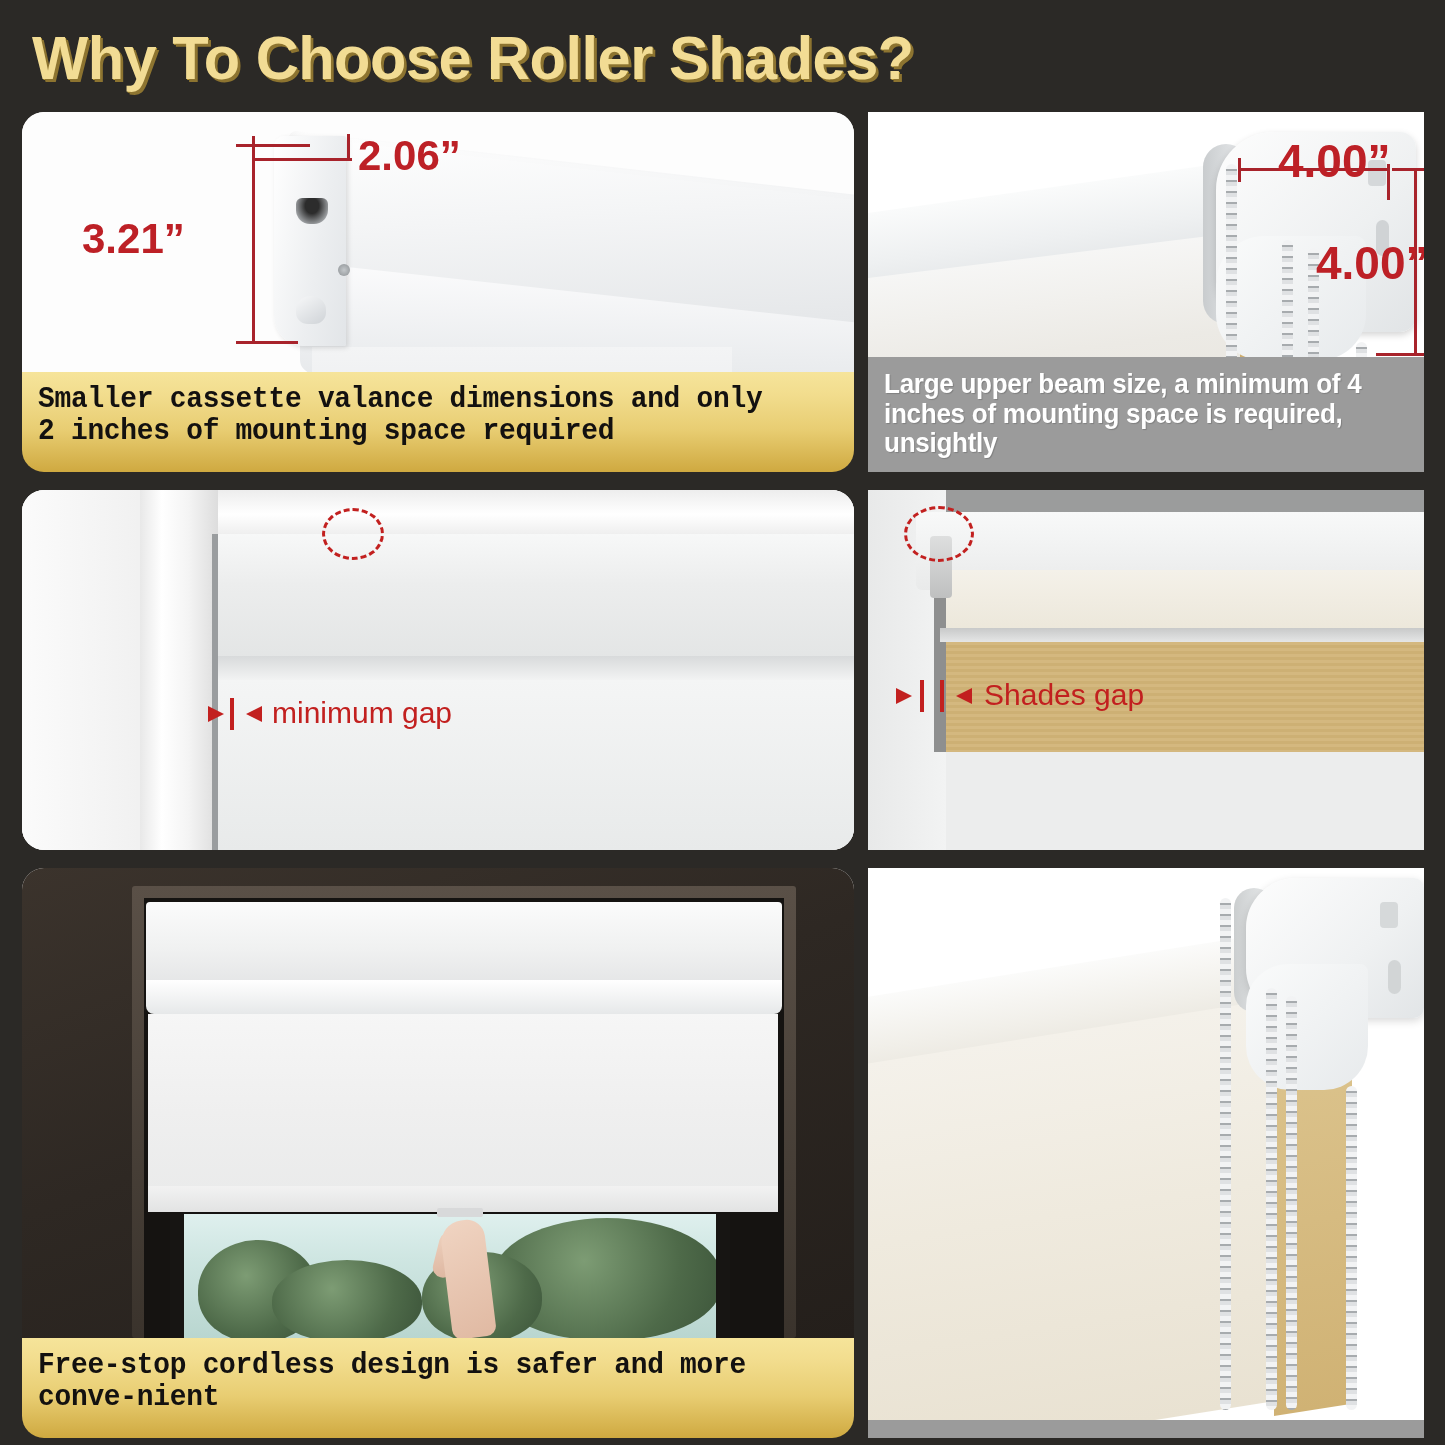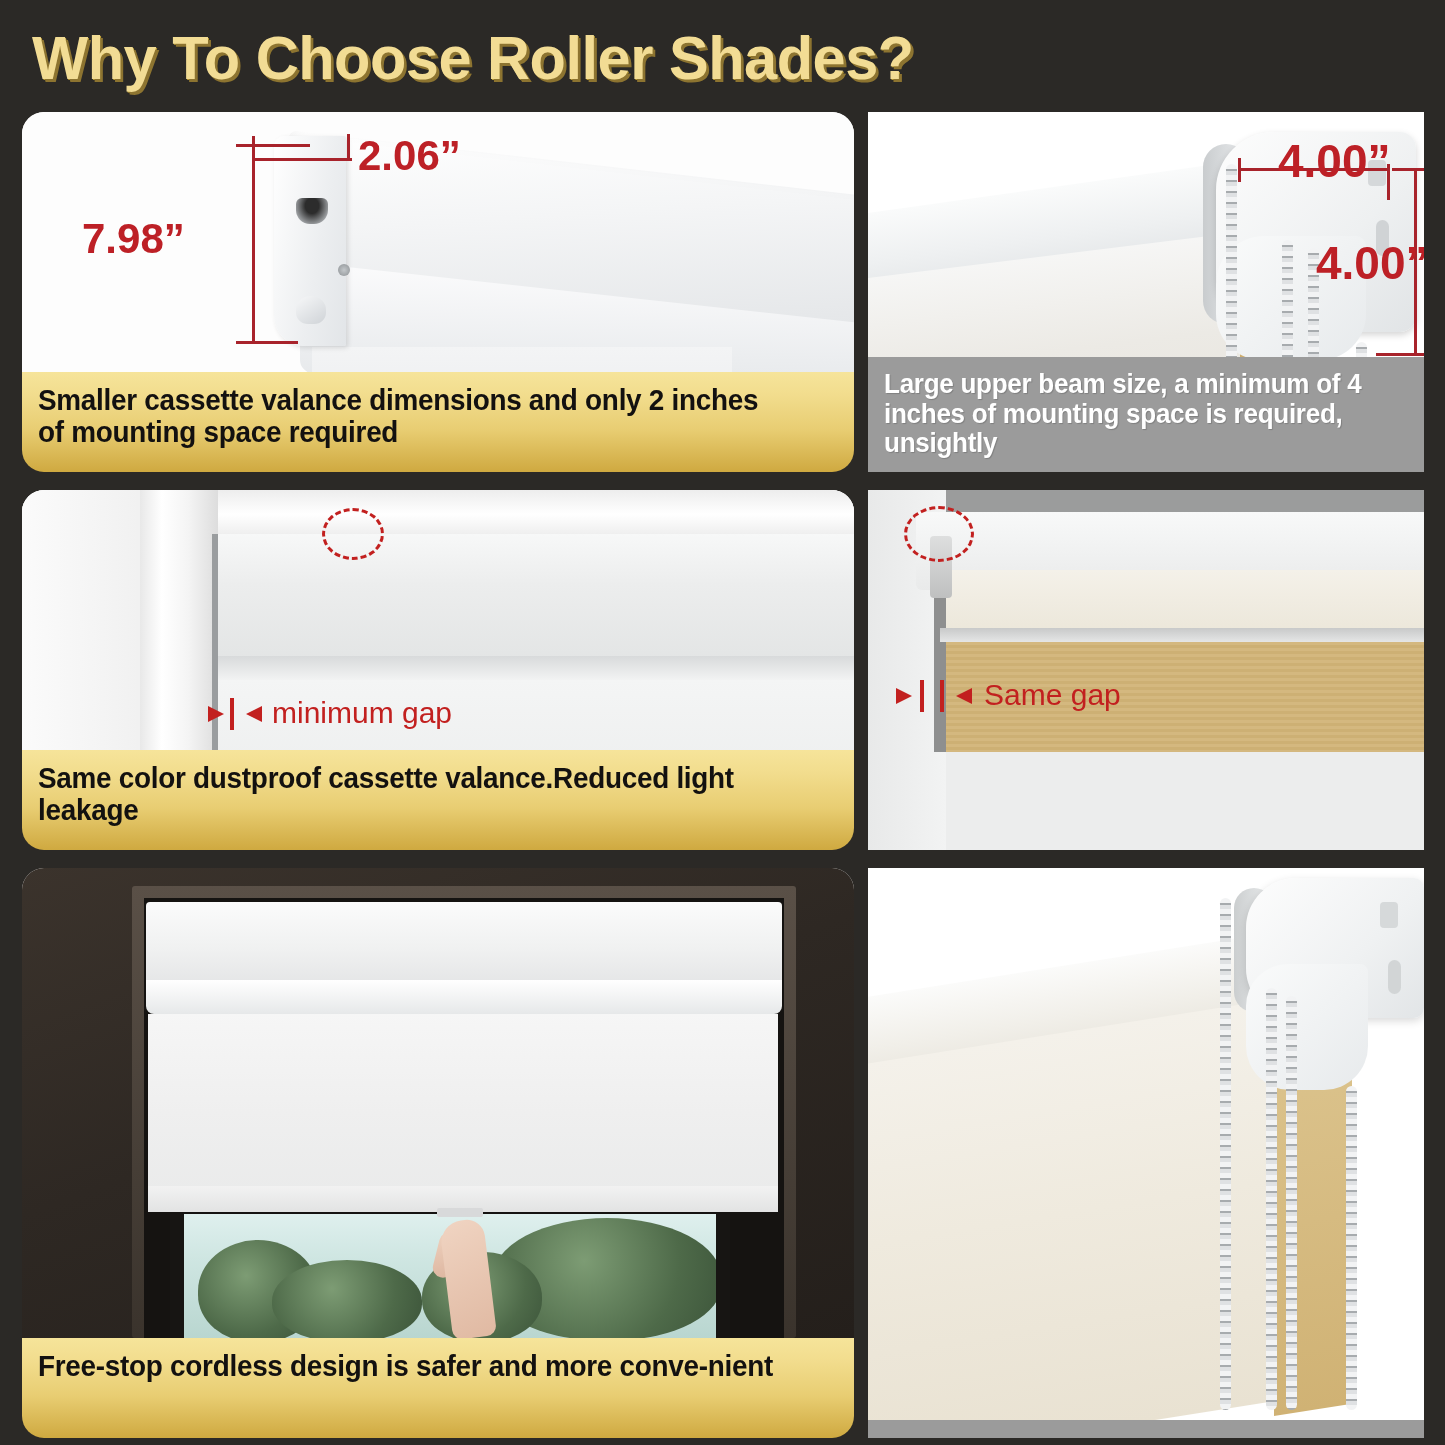--- a/index.html
+++ b/index.html
@@ -44,21 +44,21 @@
   .caption {
     flex:0 0 auto; position:relative; z-index:5;
     padding:12px 16px 14px 16px;
     font-weight:bold; line-height:1.06;
     letter-spacing:-0.3px;
   }
   .caption span { display:block; transform:scaleX(0.93); transform-origin:left center; }
   .cap-gold {
     background:linear-gradient(180deg,#f6e49a 0%, #f2dd8e 22%, #e8cd72 58%, #cfa940 100%);
     color:#131110; font-size:30px; min-height:100px;
-    font-family:Liberation Sans, sans-serif;
+    font-family:Liberation Mono, monospace;
   }
   .cap-gray {
     background:#9b9b9b; color:#ffffff; font-size:29px; min-height:100px;
     text-shadow:1px 1px 1px rgba(0,0,0,.18);
   }
   .cap-gray.three { font-size:28px; }
   .dimtxt { position:absolute; color:#bd2026; font-weight:bold; font-family:"Liberation Sans", sans-serif; white-space:nowrap; }
   .dimline { position:absolute; background:#a8232b; }
   .dimline.h { height:3px; }
   .dimline.v { width:3px; }
@@ -239,21 +239,21 @@
 
         <div class="dimline h" style="left:230px;top:32px;width:58px;"></div>
         <div class="dimline h" style="left:230px;top:46px;width:100px;"></div>
         <div class="tick" style="left:230px;top:24px;width:3px;height:30px;"></div>
         <div class="tick" style="left:325px;top:22px;width:3px;height:26px;"></div>
         <div class="dimtxt" style="left:336px;top:20px;font-size:42px;">2.06”</div>
 
         <div class="dimline v" style="left:230px;top:32px;height:200px;"></div>
         <div class="tick" style="left:214px;top:229px;width:62px;height:3px;"></div>
         <div class="tick" style="left:214px;top:32px;width:62px;height:3px;"></div>
-        <div class="dimtxt" style="left:60px;top:103px;font-size:42px;">7.98”</div>
+        <div class="dimtxt" style="left:60px;top:103px;font-size:42px;">3.21”</div>
       </div>
       <div class="caption cap-gold">
         <span>Smaller cassette valance dimensions and only 2 inches of mounting space required</span>
       </div>
     </div>
   </div>
 
   <div class="cell right r1">
     <div class="panel">
       <div class="photo">
@@ -299,23 +299,20 @@
         <div class="p3-rail"></div>
         <div class="p3-shade"></div>
 
         <div class="dashring" style="left:300px;top:18px;width:62px;height:52px;"></div>
 
         <div class="arrowR" style="left:186px;top:216px;"></div>
         <div class="gapbar" style="left:208px;top:208px;height:32px;"></div>
         <div class="arrowL" style="left:224px;top:216px;"></div>
         <div class="gaptxt" style="left:250px;top:206px;">minimum gap</div>
       </div>
-      <div class="caption cap-gold">
-        <span>Same color dustproof cassette valance.Reduced light leakage</span>
-      </div>
     </div>
   </div>
 
   <div class="cell right r2">
     <div class="panel">
       <div class="photo">
         <div class="p4-bg"></div>
         <div class="p4-top"></div>
         <div class="p4-wall"></div>
         <div class="p4-gapdark"></div>
@@ -324,21 +321,21 @@
         <div class="p4-rail"></div>
         <div class="p4-tan"></div>
         <div class="p4-clip"></div>
 
         <div class="dashring" style="left:36px;top:16px;width:70px;height:56px;"></div>
 
         <div class="arrowR" style="left:28px;top:198px;"></div>
         <div class="gapbar" style="left:52px;top:190px;height:32px;"></div>
         <div class="gapbar" style="left:72px;top:190px;height:32px;"></div>
         <div class="arrowL" style="left:88px;top:198px;"></div>
-        <div class="gaptxt" style="left:116px;top:188px;">Same gap</div>
+        <div class="gaptxt" style="left:116px;top:188px;">Shades gap</div>
       </div>
     </div>
   </div>
 
   <div class="cell left r3">
     <div class="panel">
       <div class="photo">
         <div class="p5-bg"></div>
         <div class="p5-frame"></div>
         <div class="p5-inner"></div>

